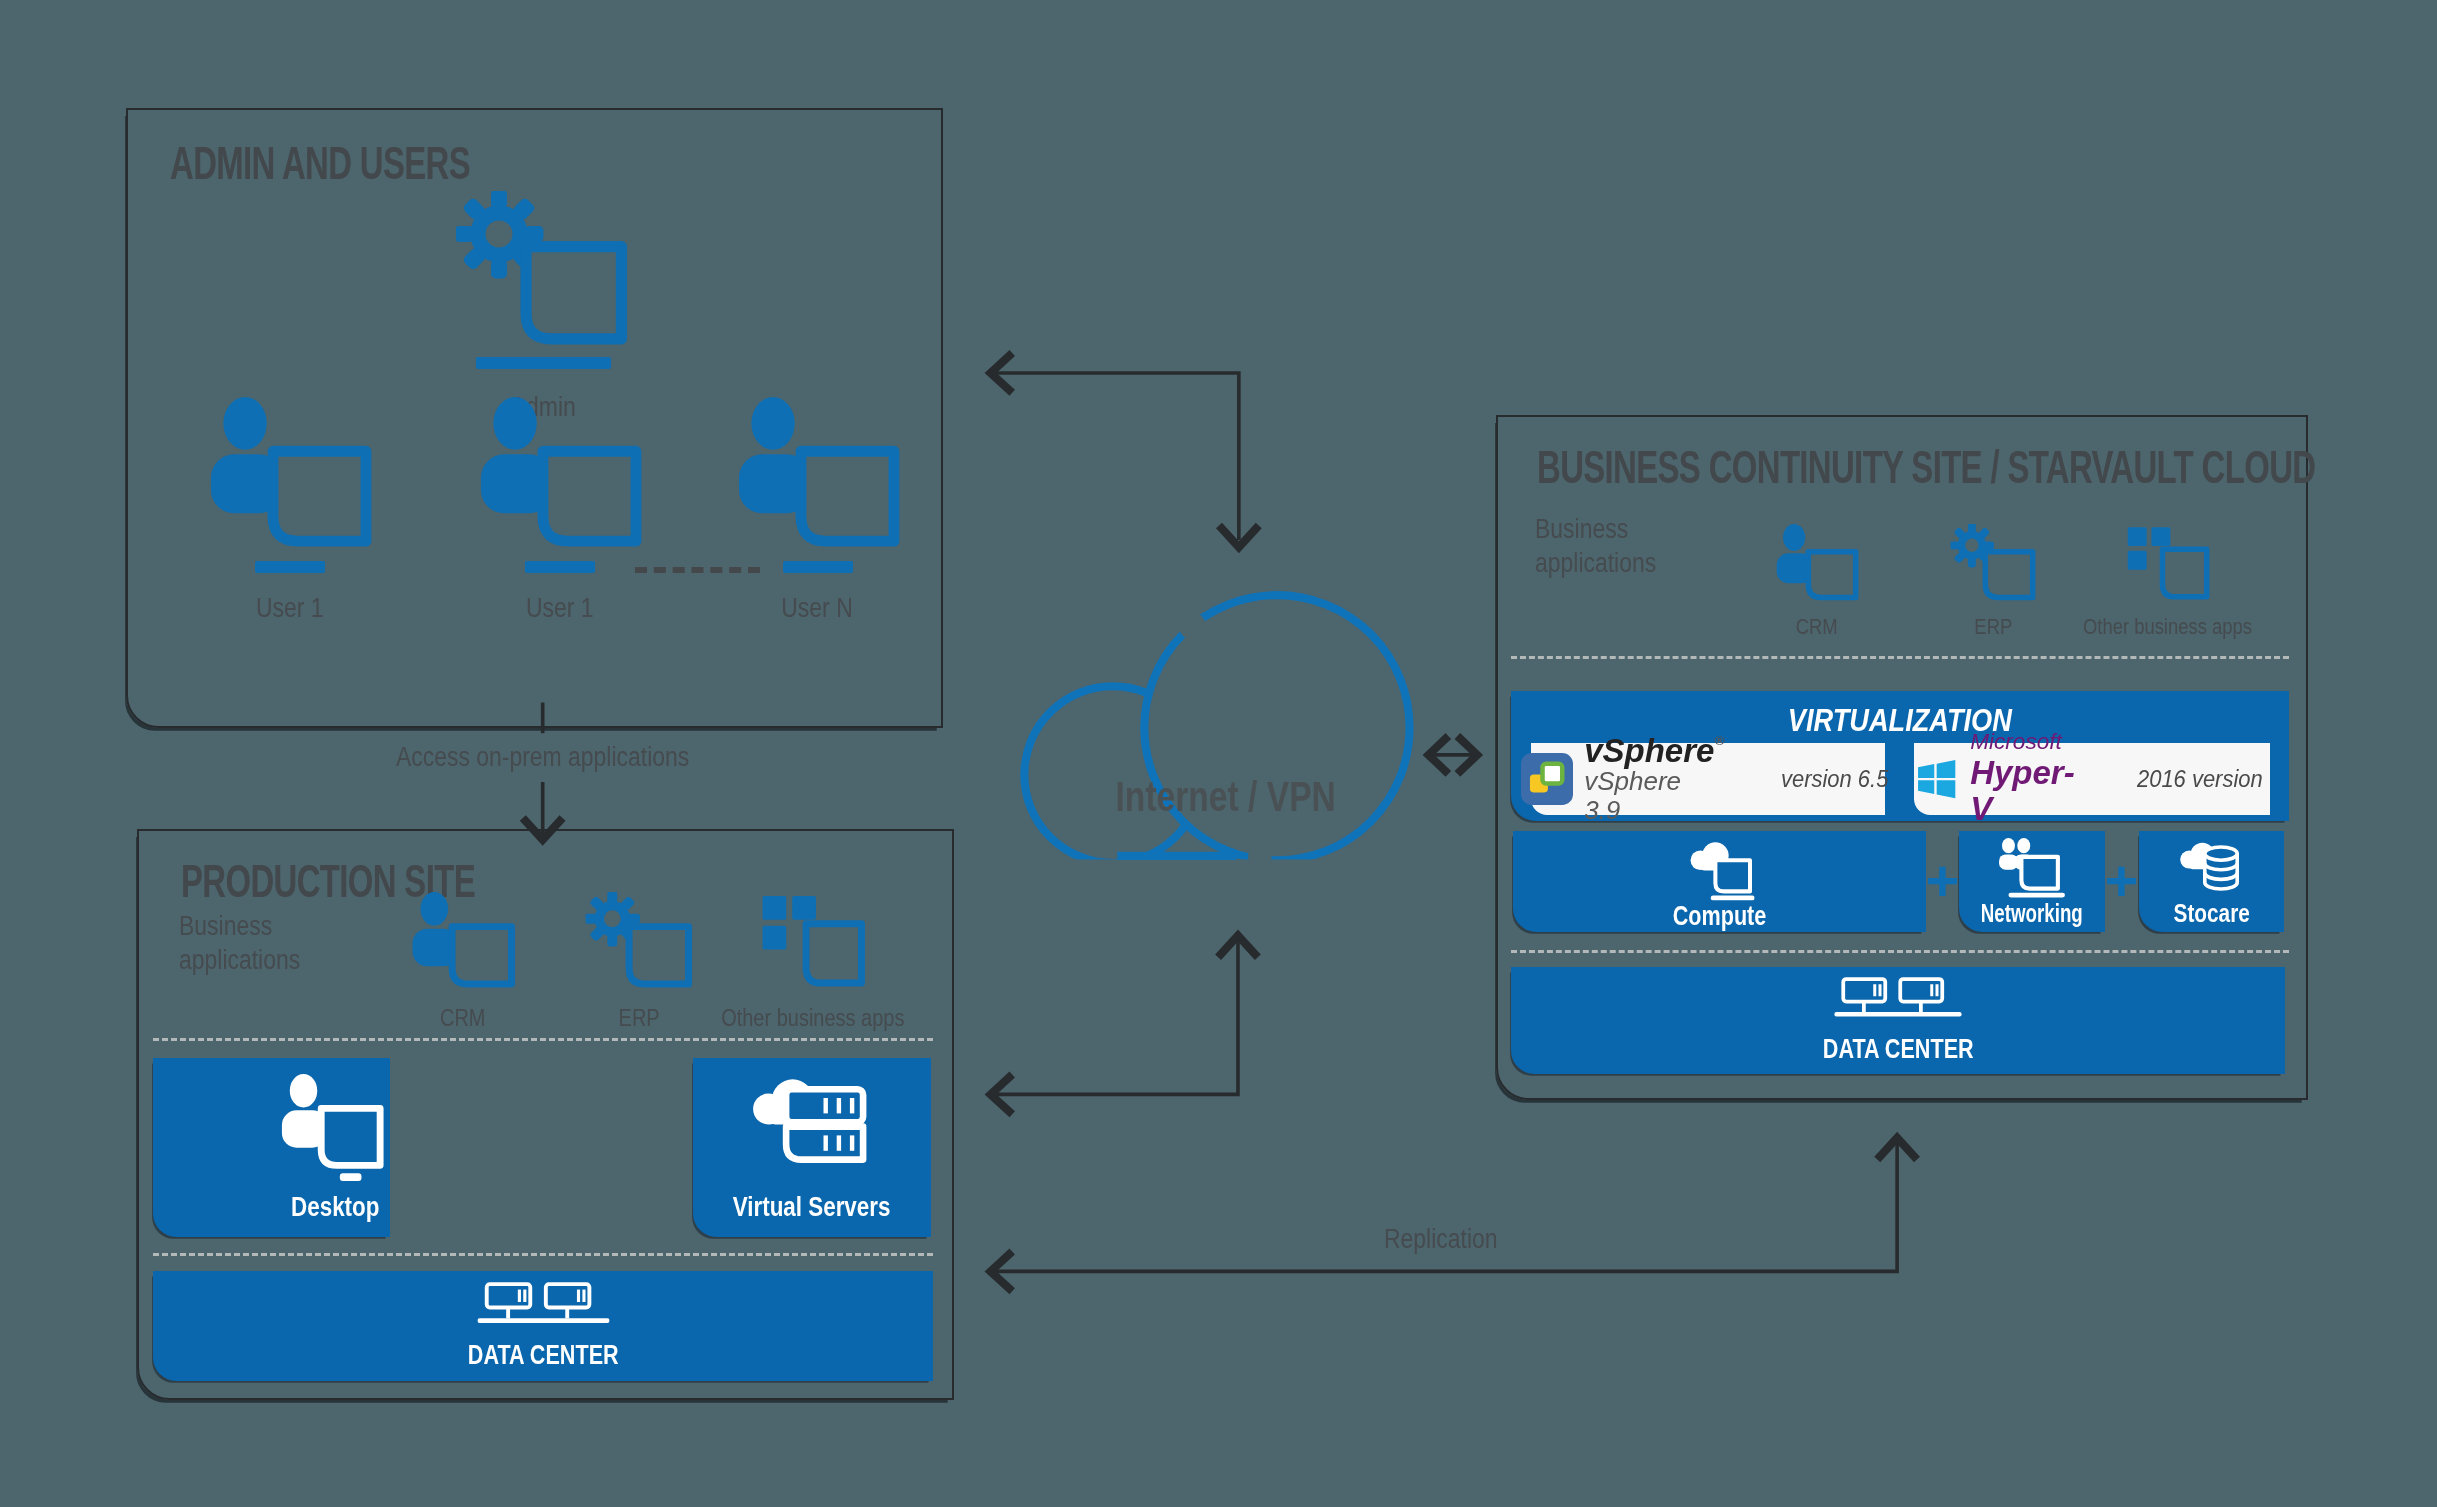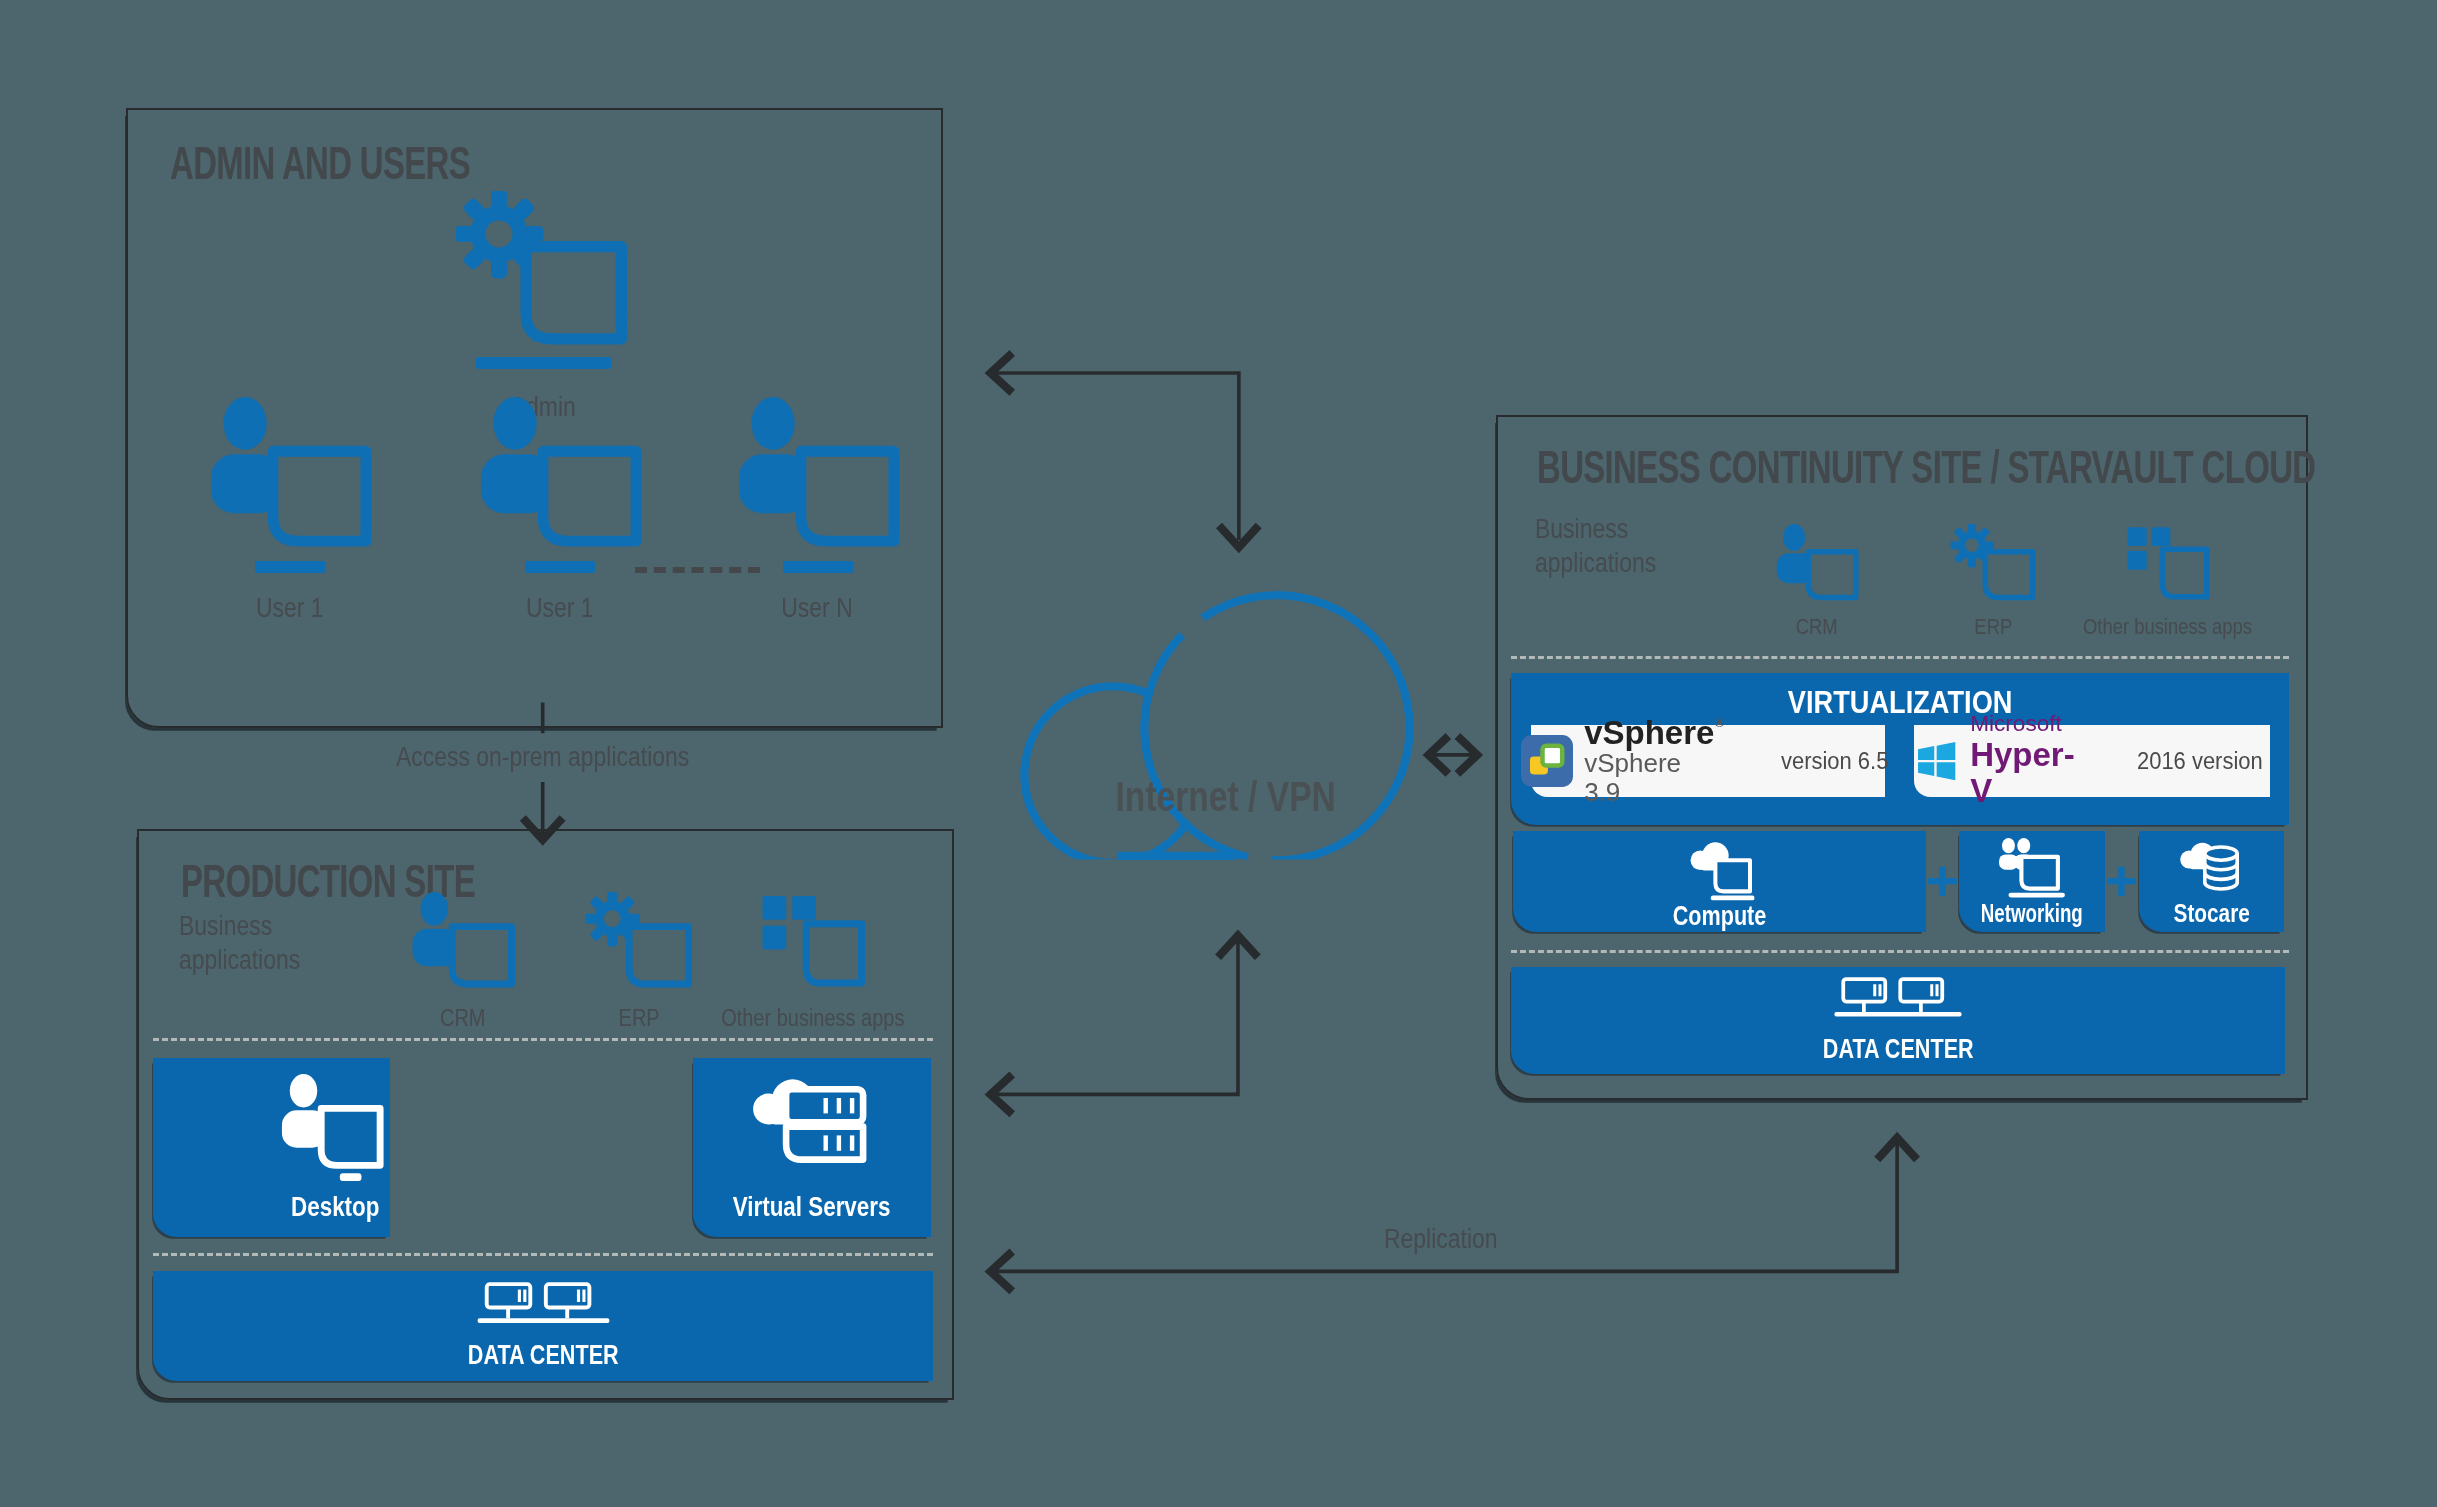--- a/index.html
+++ b/index.html
@@ -321,21 +321,21 @@
   </div>
   <div class="fig b-ico" style="left:2077px;top:524px;width:181px;">
     <svg width="88" height="79" viewBox="0 0 110 100">
         <use href="#sym-grid-screen"></use>
       </svg>
     <div class="glabel" style="font-size:21.7px;margin-top:10.8px;">Other business apps</div>
   </div>
 
   <div class="sep" style="left:1511px;top:656px;width:778px;"></div>
 
-  <div class="virt-panel" style="left:1511px;top:673px;width:778px;height:152px;">
+  <div class="virt-panel" style="left:1511px;top:691px;width:778px;height:130px;font-style:italic;">
     <div class="virt-title">
       <span>VIRTUALIZATION</span>
     </div>
     <div class="vcard" style="left:20px;top:52px;width:354px;height:72px;">
       <div class="vm-logo-box">
         <svg width="52" height="52" viewBox="0 0 58 58" style="position:absolute;left:0;top:0;">
           <rect x="10" y="24" width="20" height="20" rx="4" fill="#f7c824"></rect>
           <rect x="24" y="12" width="22" height="22" rx="4" fill="#ffffff" stroke="#6db33f" stroke-width="5"></rect>
         </svg>
       </div>

